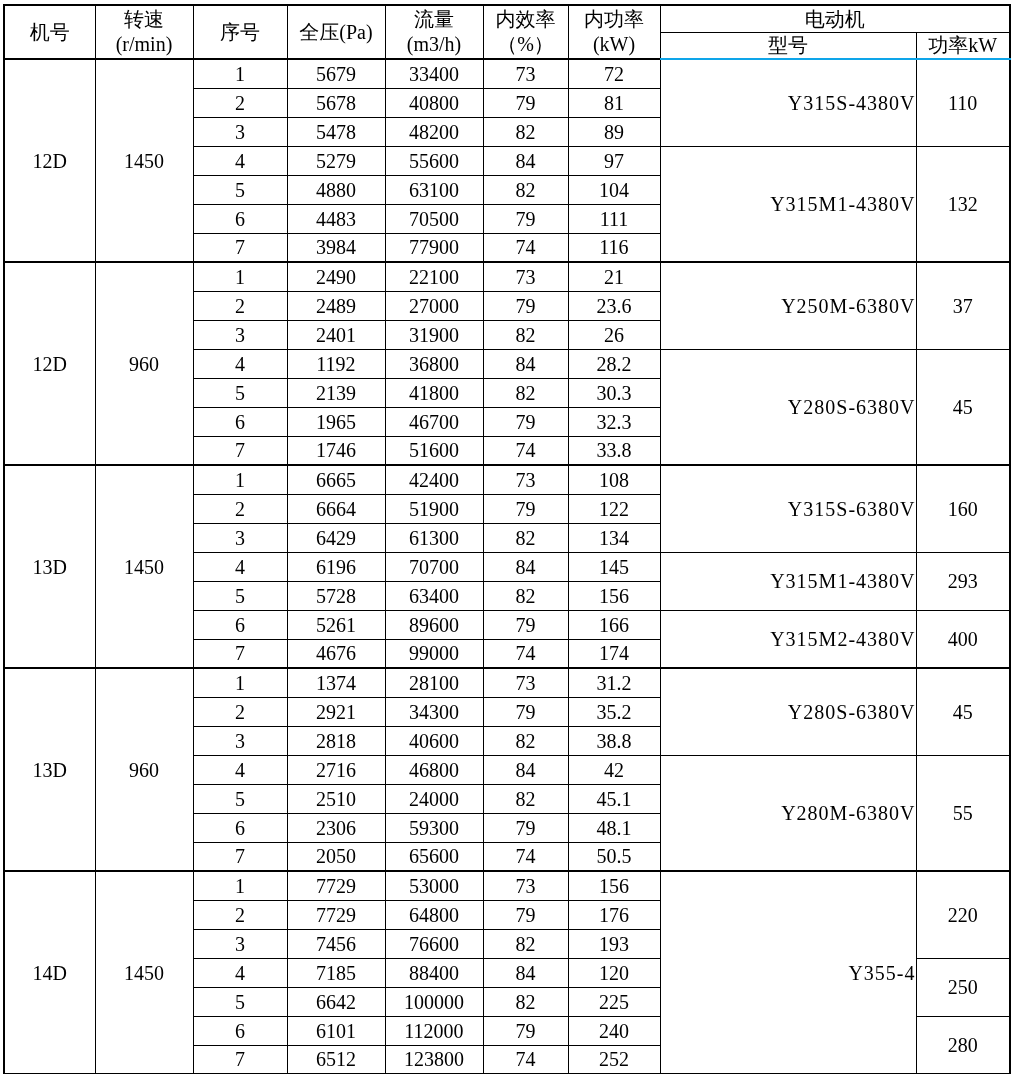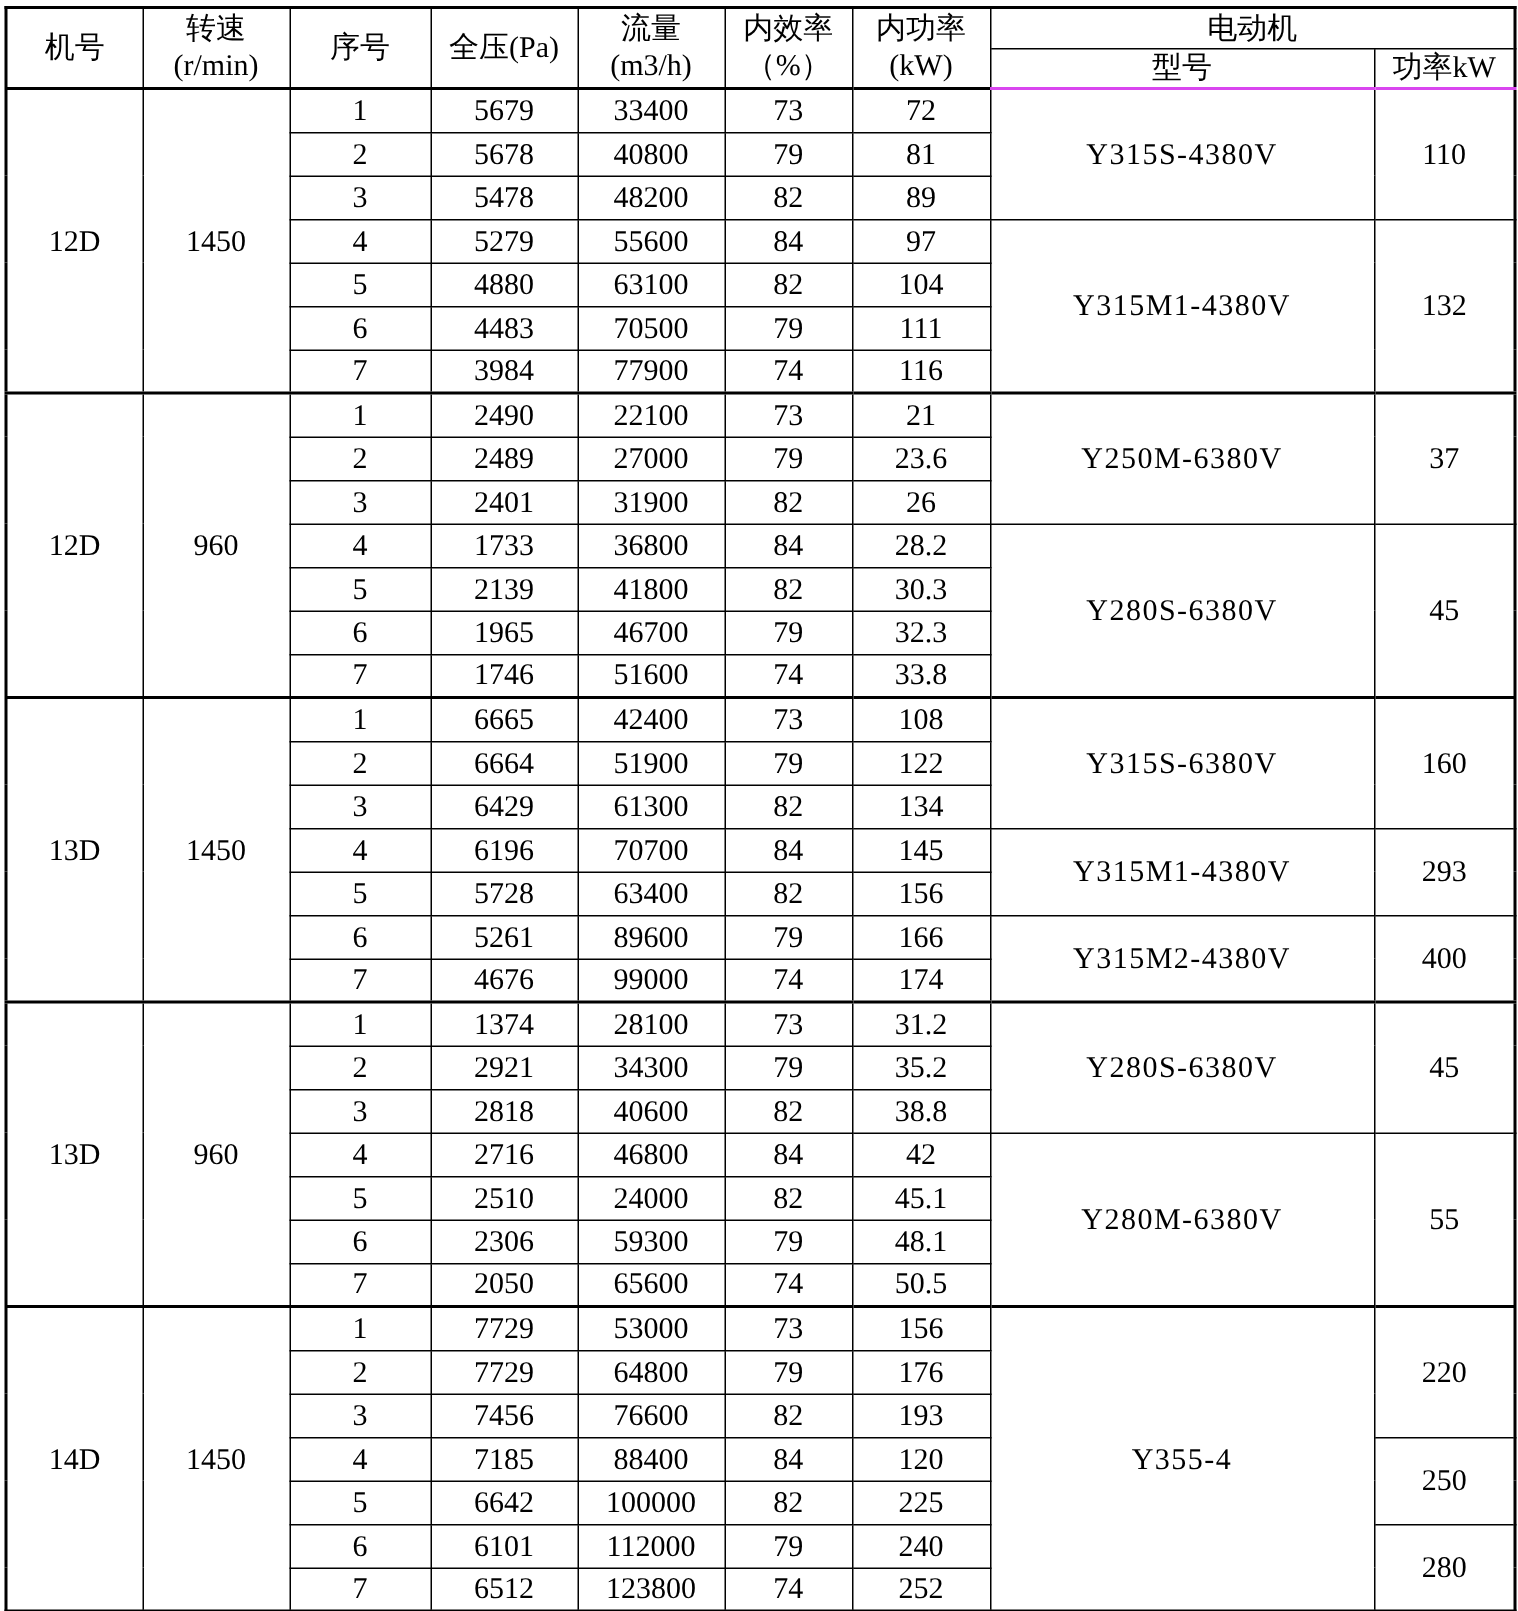--- a/index.html
+++ b/index.html
@@ -21,22 +21,22 @@
     vertical-align: middle;
     font-weight: normal;
     padding: 0;
     overflow: hidden;
     font-size: 20px;
     line-height: 1.2;
   }
   thead tr { height: 27px; }
   tbody td { height: 29px; }
   tr.block-start > td { border-top: 2px solid #000; }
-  thead tr.hrow2 th { border-bottom: 2px solid #d946ef; }
-  td.motor-model-cell { letter-spacing: 1px; }
+  thead tr.hrow2 th { border-bottom: 2px solid #0ea5e9; }
+  td.motor-model-cell { letter-spacing: 1px; text-align: right; }
   .two-line div { line-height: 1.25; }
 </style>
 </head>
 <body>
 
 <div class="page">
   <table class="spec">
     <colgroup>
       <col style="width:91px">
       <col style="width:98px">
@@ -152,21 +152,21 @@
         </tr>
         <tr>
           <td>3</td>
           <td>2401</td>
           <td>31900</td>
           <td>82</td>
           <td>26</td>
         </tr>
         <tr>
           <td>4</td>
-          <td>1733</td>
+          <td>1192</td>
           <td>36800</td>
           <td>84</td>
           <td>28.2</td>
           <td rowspan="4" class="motor-model-cell">Y280S-6380V</td>
           <td rowspan="4">45</td>
         </tr>
         <tr>
           <td>5</td>
           <td>2139</td>
           <td>41800</td>

